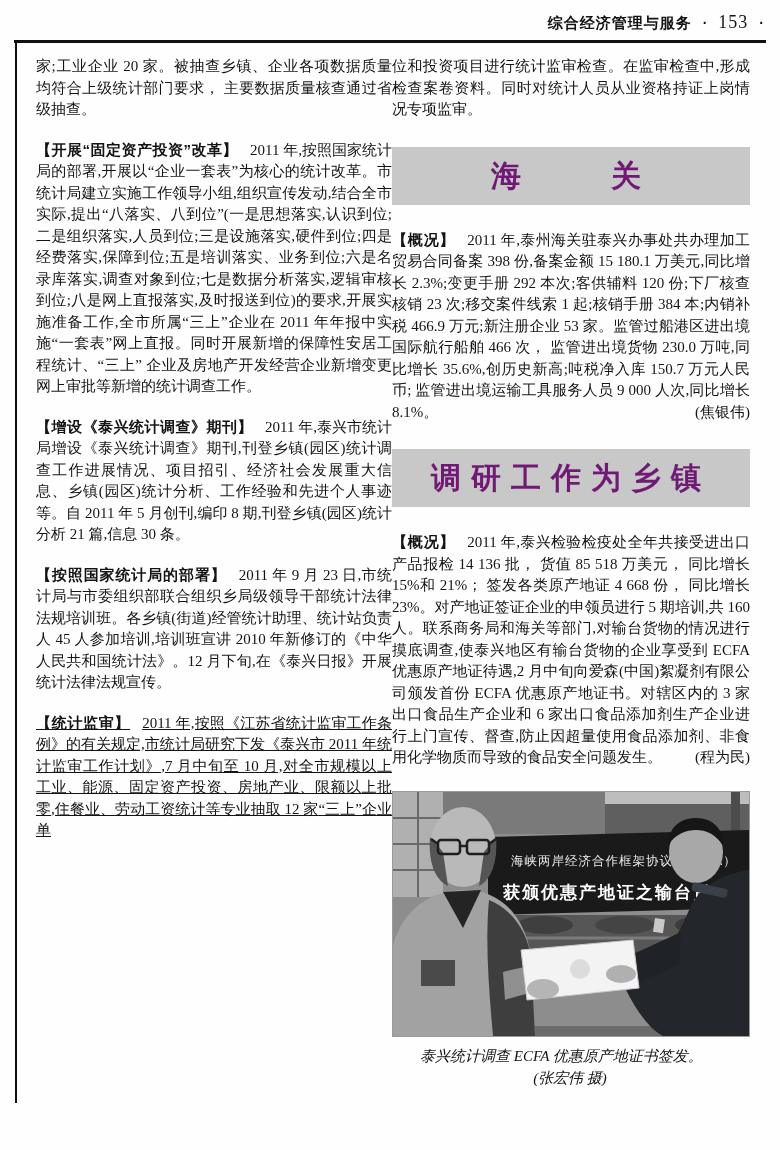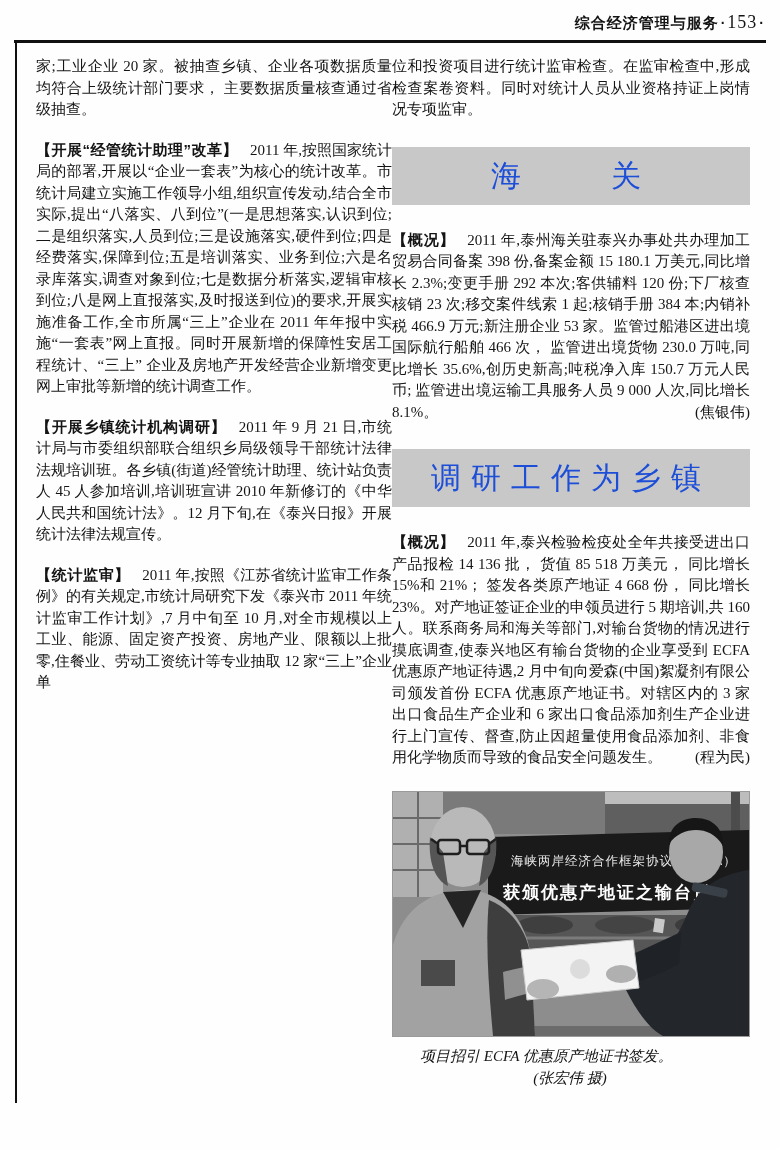--- a/index.html
+++ b/index.html
@@ -6,46 +6,46 @@
   body{
     width:780px;height:1150px;overflow:hidden;position:relative;
     background:#fefefe;
     font-family:"Liberation Serif","DejaVu Serif",serif;
     color:#141414;
   }
   .page{position:absolute;inset:0;}
   
   .page-header{
     position:absolute;top:12px;right:16px;
-    display:flex;align-items:baseline;gap:2px;
+    display:flex;align-items:baseline;gap:11px;
     font-family:"Liberation Sans","DejaVu Sans",sans-serif;
   }
   .header-section{font-size:15px;font-weight:700;letter-spacing:1px;}
   .header-dot{font-size:14px;font-weight:700;}
   .header-page{font-family:"Liberation Serif","DejaVu Serif",serif;font-size:18px;letter-spacing:1px;}
   .header-rule{position:absolute;top:40px;left:14px;width:752px;height:3px;background:#101010;}
   .left-rule{position:absolute;top:40px;left:15px;width:2px;height:1063px;background:#101010;}
   
   .col{position:absolute;top:56px;text-align:justify;font-size:15px;line-height:21.5px;}
   .col-left{left:36px;width:356px;}
   .col-right{left:392px;width:358px;}
   .entry{margin:0 0 18px 0;}
-  .entry:last-child{margin-bottom:0;}
+  .entry:last-child{margin-bottom:0;text-decoration:underline;}
   .entry-title{
     font-family:"Liberation Sans","DejaVu Sans",sans-serif;
     font-weight:700;letter-spacing:.5px;margin-right:12px;
   }
   .entry-title:empty{display:none;margin:0;}
   .byline{float:right;}
   
   .section-box{
     background:#c8c8c8;height:58px;margin:26px 0 24px 0;
     display:flex;align-items:center;justify-content:center;
     font-family:"Liberation Sans","DejaVu Sans",sans-serif;
-    font-weight:400;font-size:30px;letter-spacing:10px;color:#1d4ed8;
+    font-weight:700;font-size:30px;letter-spacing:10px;color:#701a75;
     text-align:center;
   }
   
   .photo-wrap{margin-top:22px;border:1px solid #9a9a9a;line-height:0;}
   .photo-wrap svg{display:block;}
   .photo-caption{
     margin-top:8px;padding-left:28px;font-style:italic;
     font-size:15px;line-height:22px;text-align:left;
   }
   .photo-credit{
@@ -61,22 +61,23 @@
     <span class="header-section">综合经济管理与服务</span>
     <span class="header-dot">·</span>
     <span class="header-page">153</span>
     <span class="header-dot">·</span>
   </div>
   <div class="header-rule"></div>
   <div class="left-rule"></div>
 
   <div class="col col-left">
     <p class="entry"><span>家;工业企业 20 家。被抽查乡镇、企业各项数据质量均符合上级统计部门要求， 主要数据质量核查通过省级抽查。</span></p>
-    <p class="entry"><span class="entry-title">【开展“经管统计助理”改革】</span><span>2011 年,按照国家统计局的部署,开展以“企业一套表”为核心的统计改革。市统计局建立实施工作领导小组,组织宣传发动,结合全市实际,提出“八落实、八到位”(一是思想落实,认识到位;二是组织落实,人员到位;三是设施落实,硬件到位;四是经费落实,保障到位;五是培训落实、业务到位;六是名录库落实,调查对象到位;七是数据分析落实,逻辑审核到位;八是网上直报落实,及时报送到位)的要求,开展实施准备工作,全市所属“三上”企业在 2011 年年报中实施“一套表”网上直报。同时开展新增的保障性安居工程统计、“三上” 企业及房地产开发经营企业新增变更网上审批等新增的统计调查工作。</span></p>
-    <p class="entry"><span class="entry-title">【开展乡镇统计机构调研】</span><span>2011 年 9 月 21 日,市统计局与市委组织部联合组织乡局级领导干部统计法律法规培训班。各乡镇(街道)经管统计助理、统计站负责人 45 人参加培训,培训班宣讲 2010 年新修订的《中华人民共和国统计法》。12 月下旬,在《泰兴日报》开展统计法律法规宣传。</span></p>
+    <p class="entry"><span class="entry-title">【开展“固定资产投资”改革】</span><span>2011 年,按照国家统计局的部署,开展以“企业一套表”为核心的统计改革。市统计局建立实施工作领导小组,组织宣传发动,结合全市实际,提出“八落实、八到位”(一是思想落实,认识到位;二是组织落实,人员到位;三是设施落实,硬件到位;四是经费落实,保障到位;五是培训落实、业务到位;六是名录库落实,调查对象到位;七是数据分析落实,逻辑审核到位;八是网上直报落实,及时报送到位)的要求,开展实施准备工作,全市所属“三上”企业在 2011 年年报中实施“一套表”网上直报。同时开展新增的保障性安居工程统计、“三上” 企业及房地产开发经营企业新增变更网上审批等新增的统计调查工作。</span></p>
+    <p class="entry"><span class="entry-title">【增设《泰兴统计调查》期刊】</span><span>2011 年,泰兴市统计局增设《泰兴统计调查》期刊,刊登乡镇(园区)统计调查工作进展情况、项目招引、经济社会发展重大信息、乡镇(园区)统计分析、工作经验和先进个人事迹等。自 2011 年 5 月创刊,编印 8 期,刊登乡镇(园区)统计分析 21 篇,信息 30 条。</span></p>
+    <p class="entry"><span class="entry-title">【按照国家统计局的部署】</span><span>2011 年 9 月 23 日,市统计局与市委组织部联合组织乡局级领导干部统计法律法规培训班。各乡镇(街道)经管统计助理、统计站负责人 45 人参加培训,培训班宣讲 2010 年新修订的《中华人民共和国统计法》。12 月下旬,在《泰兴日报》开展统计法律法规宣传。</span></p>
     <p class="entry"><span class="entry-title">【统计监审】</span><span>2011 年,按照《江苏省统计监审工作条例》的有关规定,市统计局研究下发《泰兴市 2011 年统计监审工作计划》,7 月中旬至 10 月,对全市规模以上工业、能源、固定资产投资、房地产业、限额以上批零,住餐业、劳动工资统计等专业抽取 12 家“三上”企业单</span></p>
   </div>
 
   <div class="col col-right">
     <p class="entry"><span>位和投资项目进行统计监审检查。在监审检查中,形成检查案卷资料。同时对统计人员从业资格持证上岗情况专项监审。</span></p>
 
     <div class="section-box">海　　关</div>
 
     <p class="entry"><span class="entry-title">【概况】</span><span>2011 年,泰州海关驻泰兴办事处共办理加工贸易合同备案 398 份,备案金额 15 180.1 万美元,同比增长 2.3%;变更手册 292 本次;客供辅料 120 份;下厂核查核销 23 次;移交案件线索 1 起;核销手册 384 本;内销补税 466.9 万元;新注册企业 53 家。监管过船港区进出境国际航行船舶 466 次， 监管进出境货物 230.0 万吨,同比增长 35.6%,创历史新高;吨税净入库 150.7 万元人民币; 监管进出境运输工具服务人员 9 000 人次,同比增长 8.1%。</span><span class="byline">(焦银伟)</span></p>
 
@@ -135,17 +136,17 @@
           <rect x="262" y="126" width="10" height="14" fill="#c9c9c9" transform="rotate(8 262 126)"></rect>
           <path d="M288,140 C262,152 236,165 212,172 L218,196 C240,192 264,184 286,172 Z" fill="#1f2226"></path>
         </g>
 
         <polygon points="128,158 240,148 246,196 134,208" fill="#f3f3f3" stroke="#c9c9c9" stroke-width="1"></polygon>
         <circle cx="187" cy="177" r="10" fill="#dcdcdc"></circle>
         <ellipse cx="150" cy="197" rx="16" ry="10" fill="#b5b5b5"></ellipse>
         <ellipse cx="228" cy="182" rx="15" ry="9" fill="#b0b0b0"></ellipse>
       </svg>
     </div>
-    <div class="photo-caption">项目招引 ECFA 优惠原产地证书签发。</div>
+    <div class="photo-caption">泰兴统计调查 ECFA 优惠原产地证书签发。</div>
     <div class="photo-credit">(张宏伟 摄)</div>
   </div>
 
 </div>
 
 </body></html>

